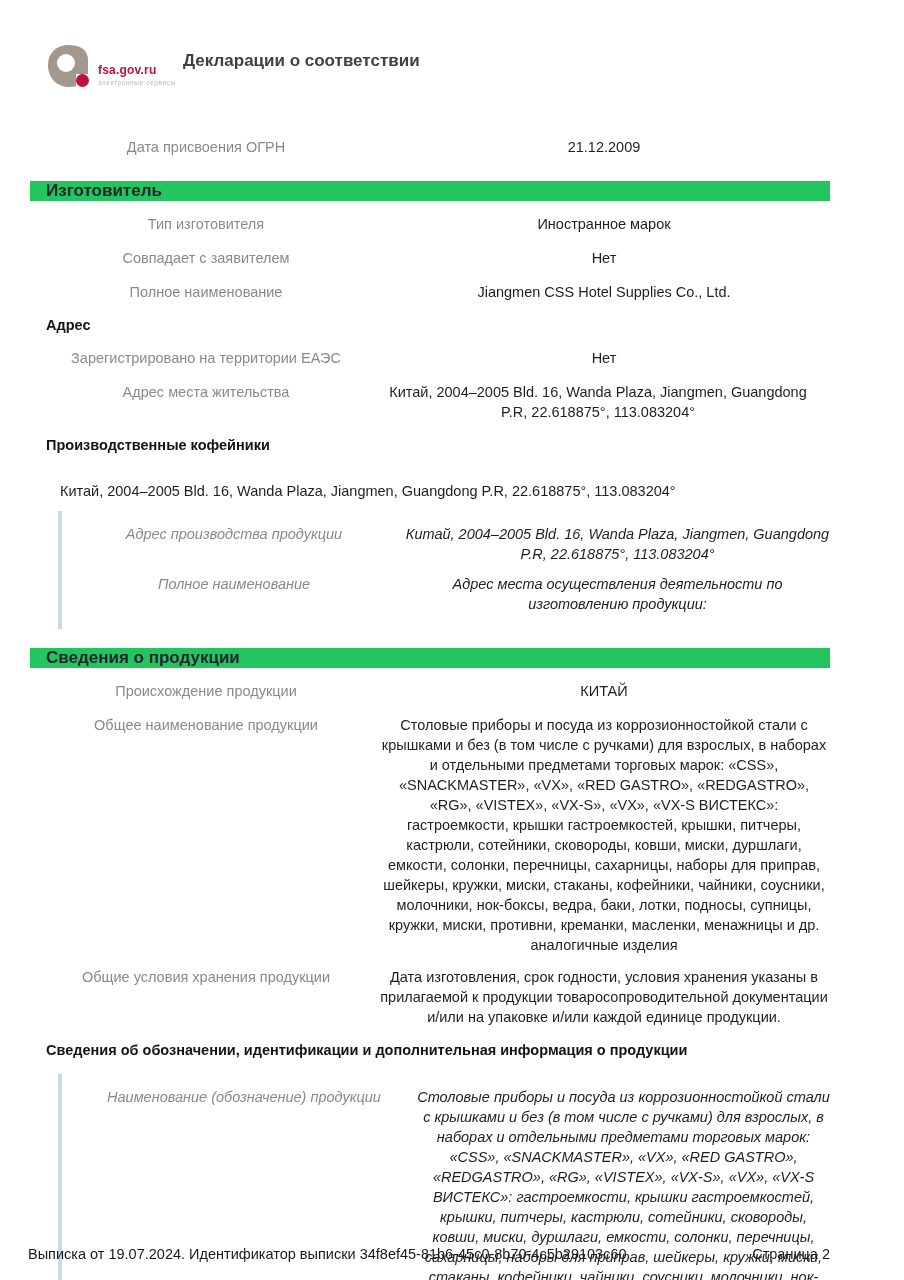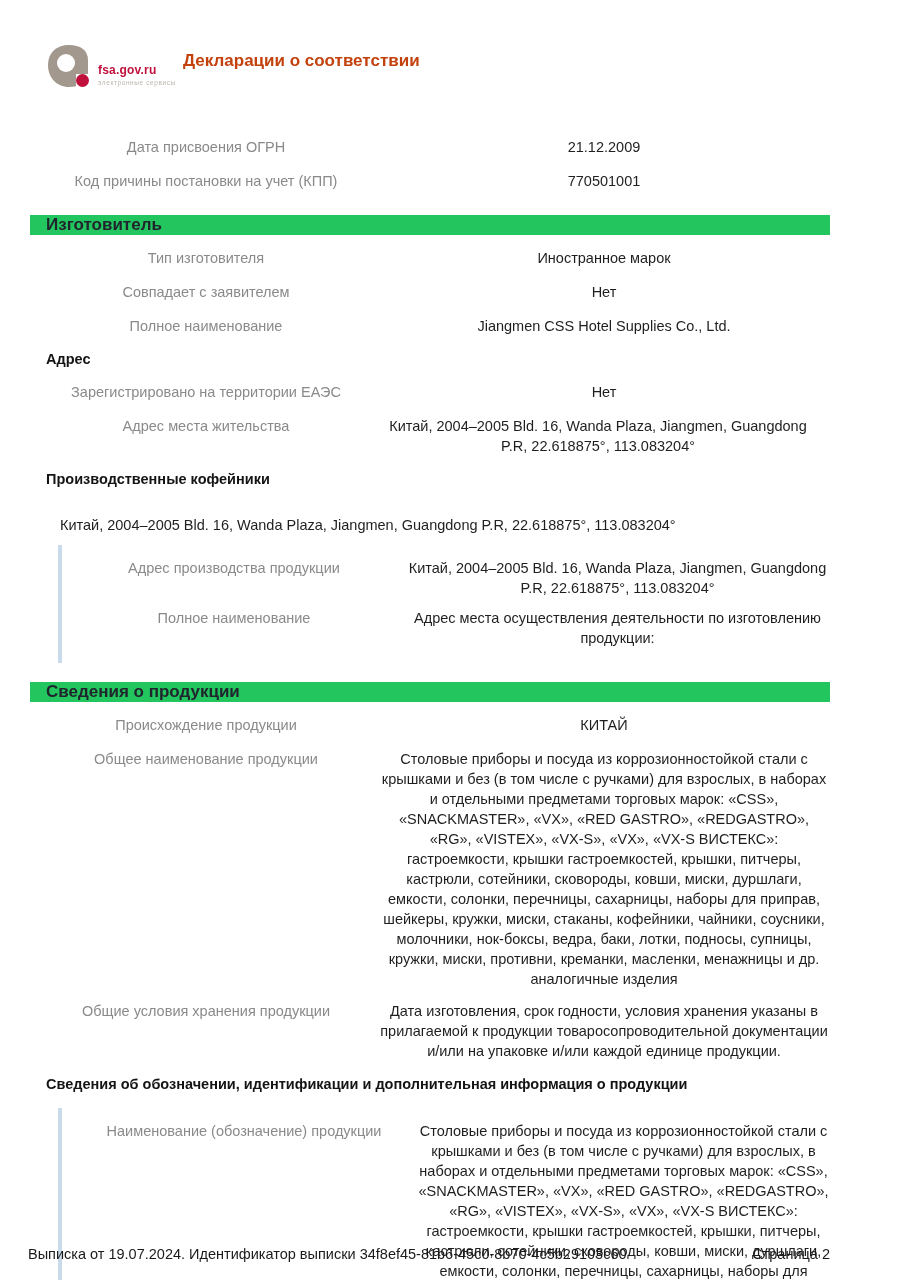--- a/index.html
+++ b/index.html
@@ -13,41 +13,41 @@
   .content { padding:0 30px; }
 
   
   .header { display:flex; align-items:flex-start; padding:44px 30px 0 46px; }
   .logo { display:flex; align-items:flex-end; width:137px; flex:0 0 137px; }
   .logo-mark { position:relative; width:46px; height:46px; flex:0 0 46px; }
   .logo-mark svg { display:block; }
   .logo-text { margin-left:6px; padding-bottom:4px; }
   .brand { color:#c0113d; font-weight:bold; font-size:12px; letter-spacing:.2px; }
   .tagline { color:#bdb6ad; font-size:6.5px; letter-spacing:.6px; margin-top:2px; }
-  .page-title { font-size:17px; font-weight:bold; color:#c2410c; padding-top:7px; }
+  .page-title { font-size:17px; font-weight:bold; color:#404040; padding-top:7px; }
 
   .rule-blue { height:3px; background:#3c74ad; margin:34px 30px 0 30px; }
 
   
   .rows { padding-top:4px; }
   .row { display:grid; grid-template-columns:332px 1fr; padding:5px 0 5px 16px; margin-top:4px;text-align:center; }
   .row .lbl { color:#8a8a8a; font-size:14.5px; line-height:20px; padding-right:12px; }
   .row .val { color:#1f1f1f; font-size:14.5px; line-height:20px; }
 
   
   .band { background:#22c55e; height:31px; display:flex; align-items:center; padding-left:16px;
           margin:19px 30px 0 30px;text-align:right; }
   .band .band-title { font-size:17px; font-weight:bold; color:#20252d; }
 
   .subheading { font-size:14.5px; font-weight:bold; color:#141414; padding:6px 0 6px 16px; margin-top:4px; }
 
   
   .site-line { font-size:14.5px; color:#1f1f1f; padding-left:30px; margin-top:22px; line-height:20px; }
   .indent-block { border-left:4px solid #c9dbeb; margin:10px 0 0 28px; padding:4px 0 10px 0; }
-  .indent-block .row { grid-template-columns:330px 1fr; padding-left:13px; }
+  .indent-block .row { grid-template-columns:330px 1fr; padding-left:13px;font-style:italic; }
   .indent-block.block2 .row { grid-template-columns:334px 1fr; padding-left:21px; }
 
   
   .footer { position:absolute; left:0; right:0; bottom:18px; display:flex;
             justify-content:space-between; padding:0 30px 0 28px; }
   .footer .f-left, .footer .f-right { font-size:14.5px; color:#1a1a1a; }
 </style>
 </head>
 <body>
 
@@ -70,24 +70,20 @@
     </div>
     <div class="page-title">Декларации о соответствии</div>
   </div>
 
   <div class="rule-blue"></div>
 
   <div class="content rows">
     <div class="row">
       <div class="lbl">Дата присвоения ОГРН</div>
       <div class="val">21.12.2009</div>
-    </div>
-    <div class="row">
-      <div class="lbl">Код причины постановки на учет (КПП)</div>
-      <div class="val">770501001</div>
     </div>
   </div>
 
   <div class="band">
     <div class="band-title">Изготовитель</div>
   </div>
 
   <div class="content rows">
     <div class="row">
       <div class="lbl">Тип изготовителя</div>

